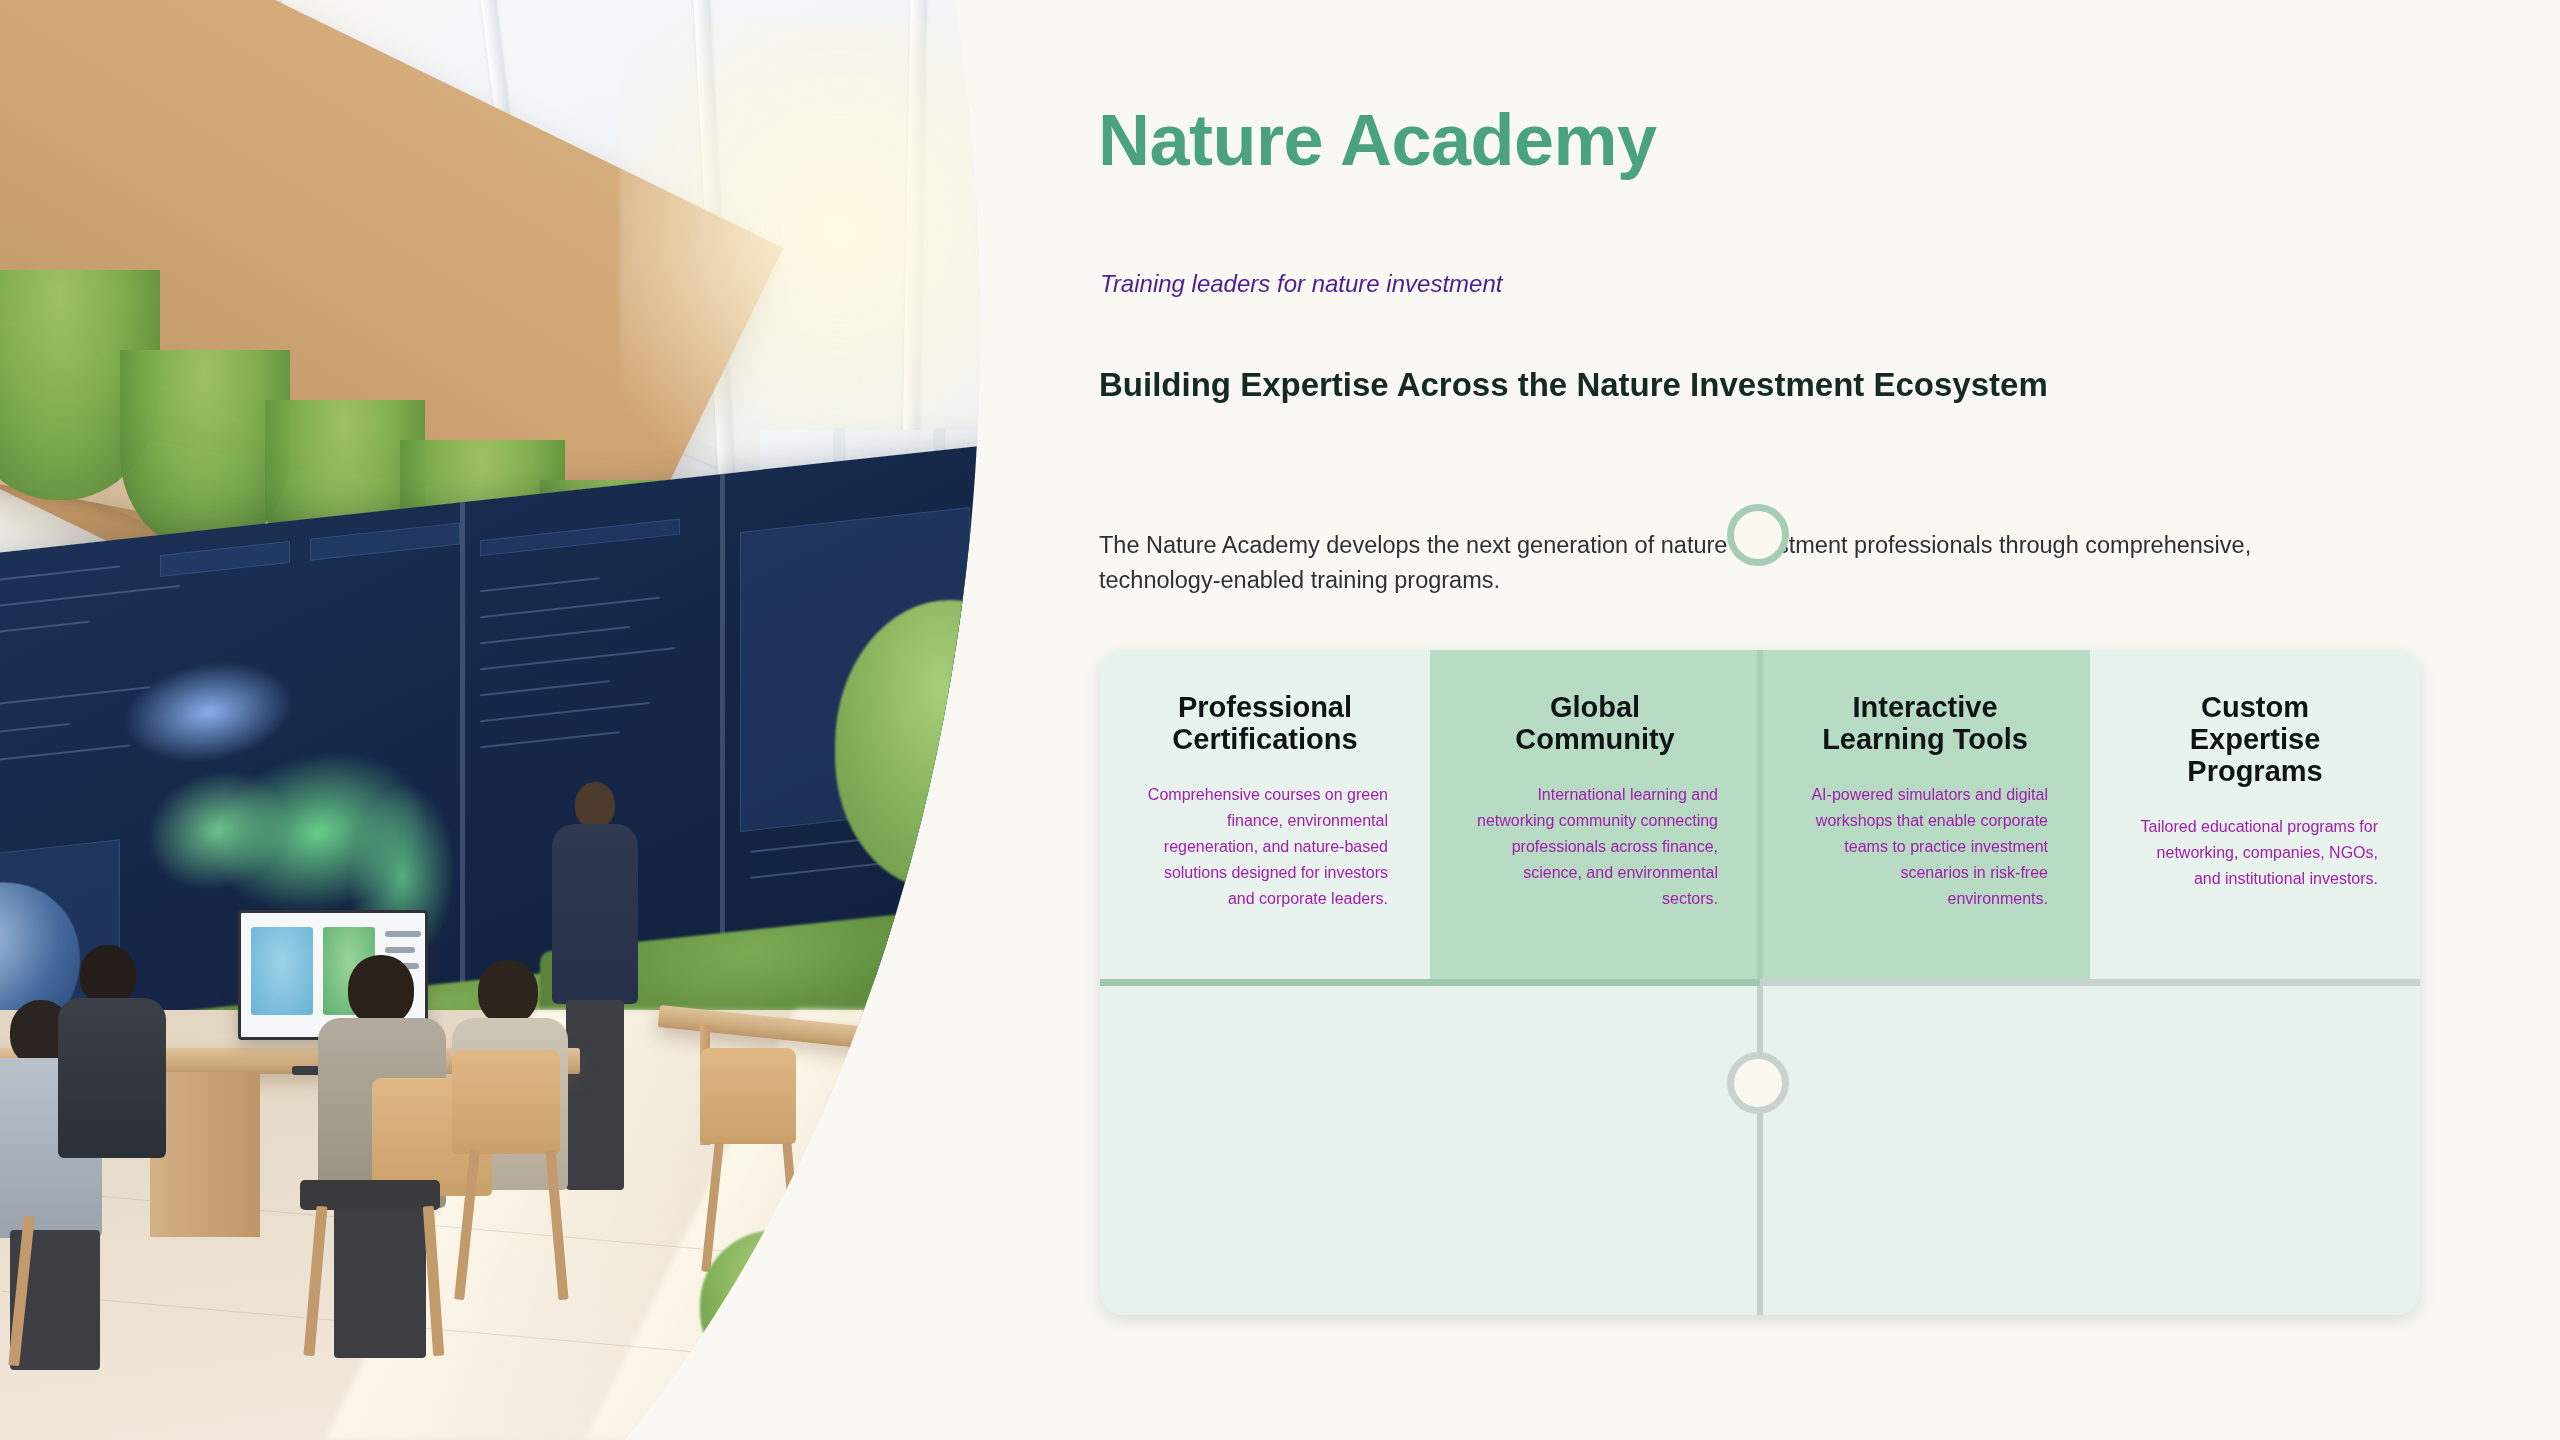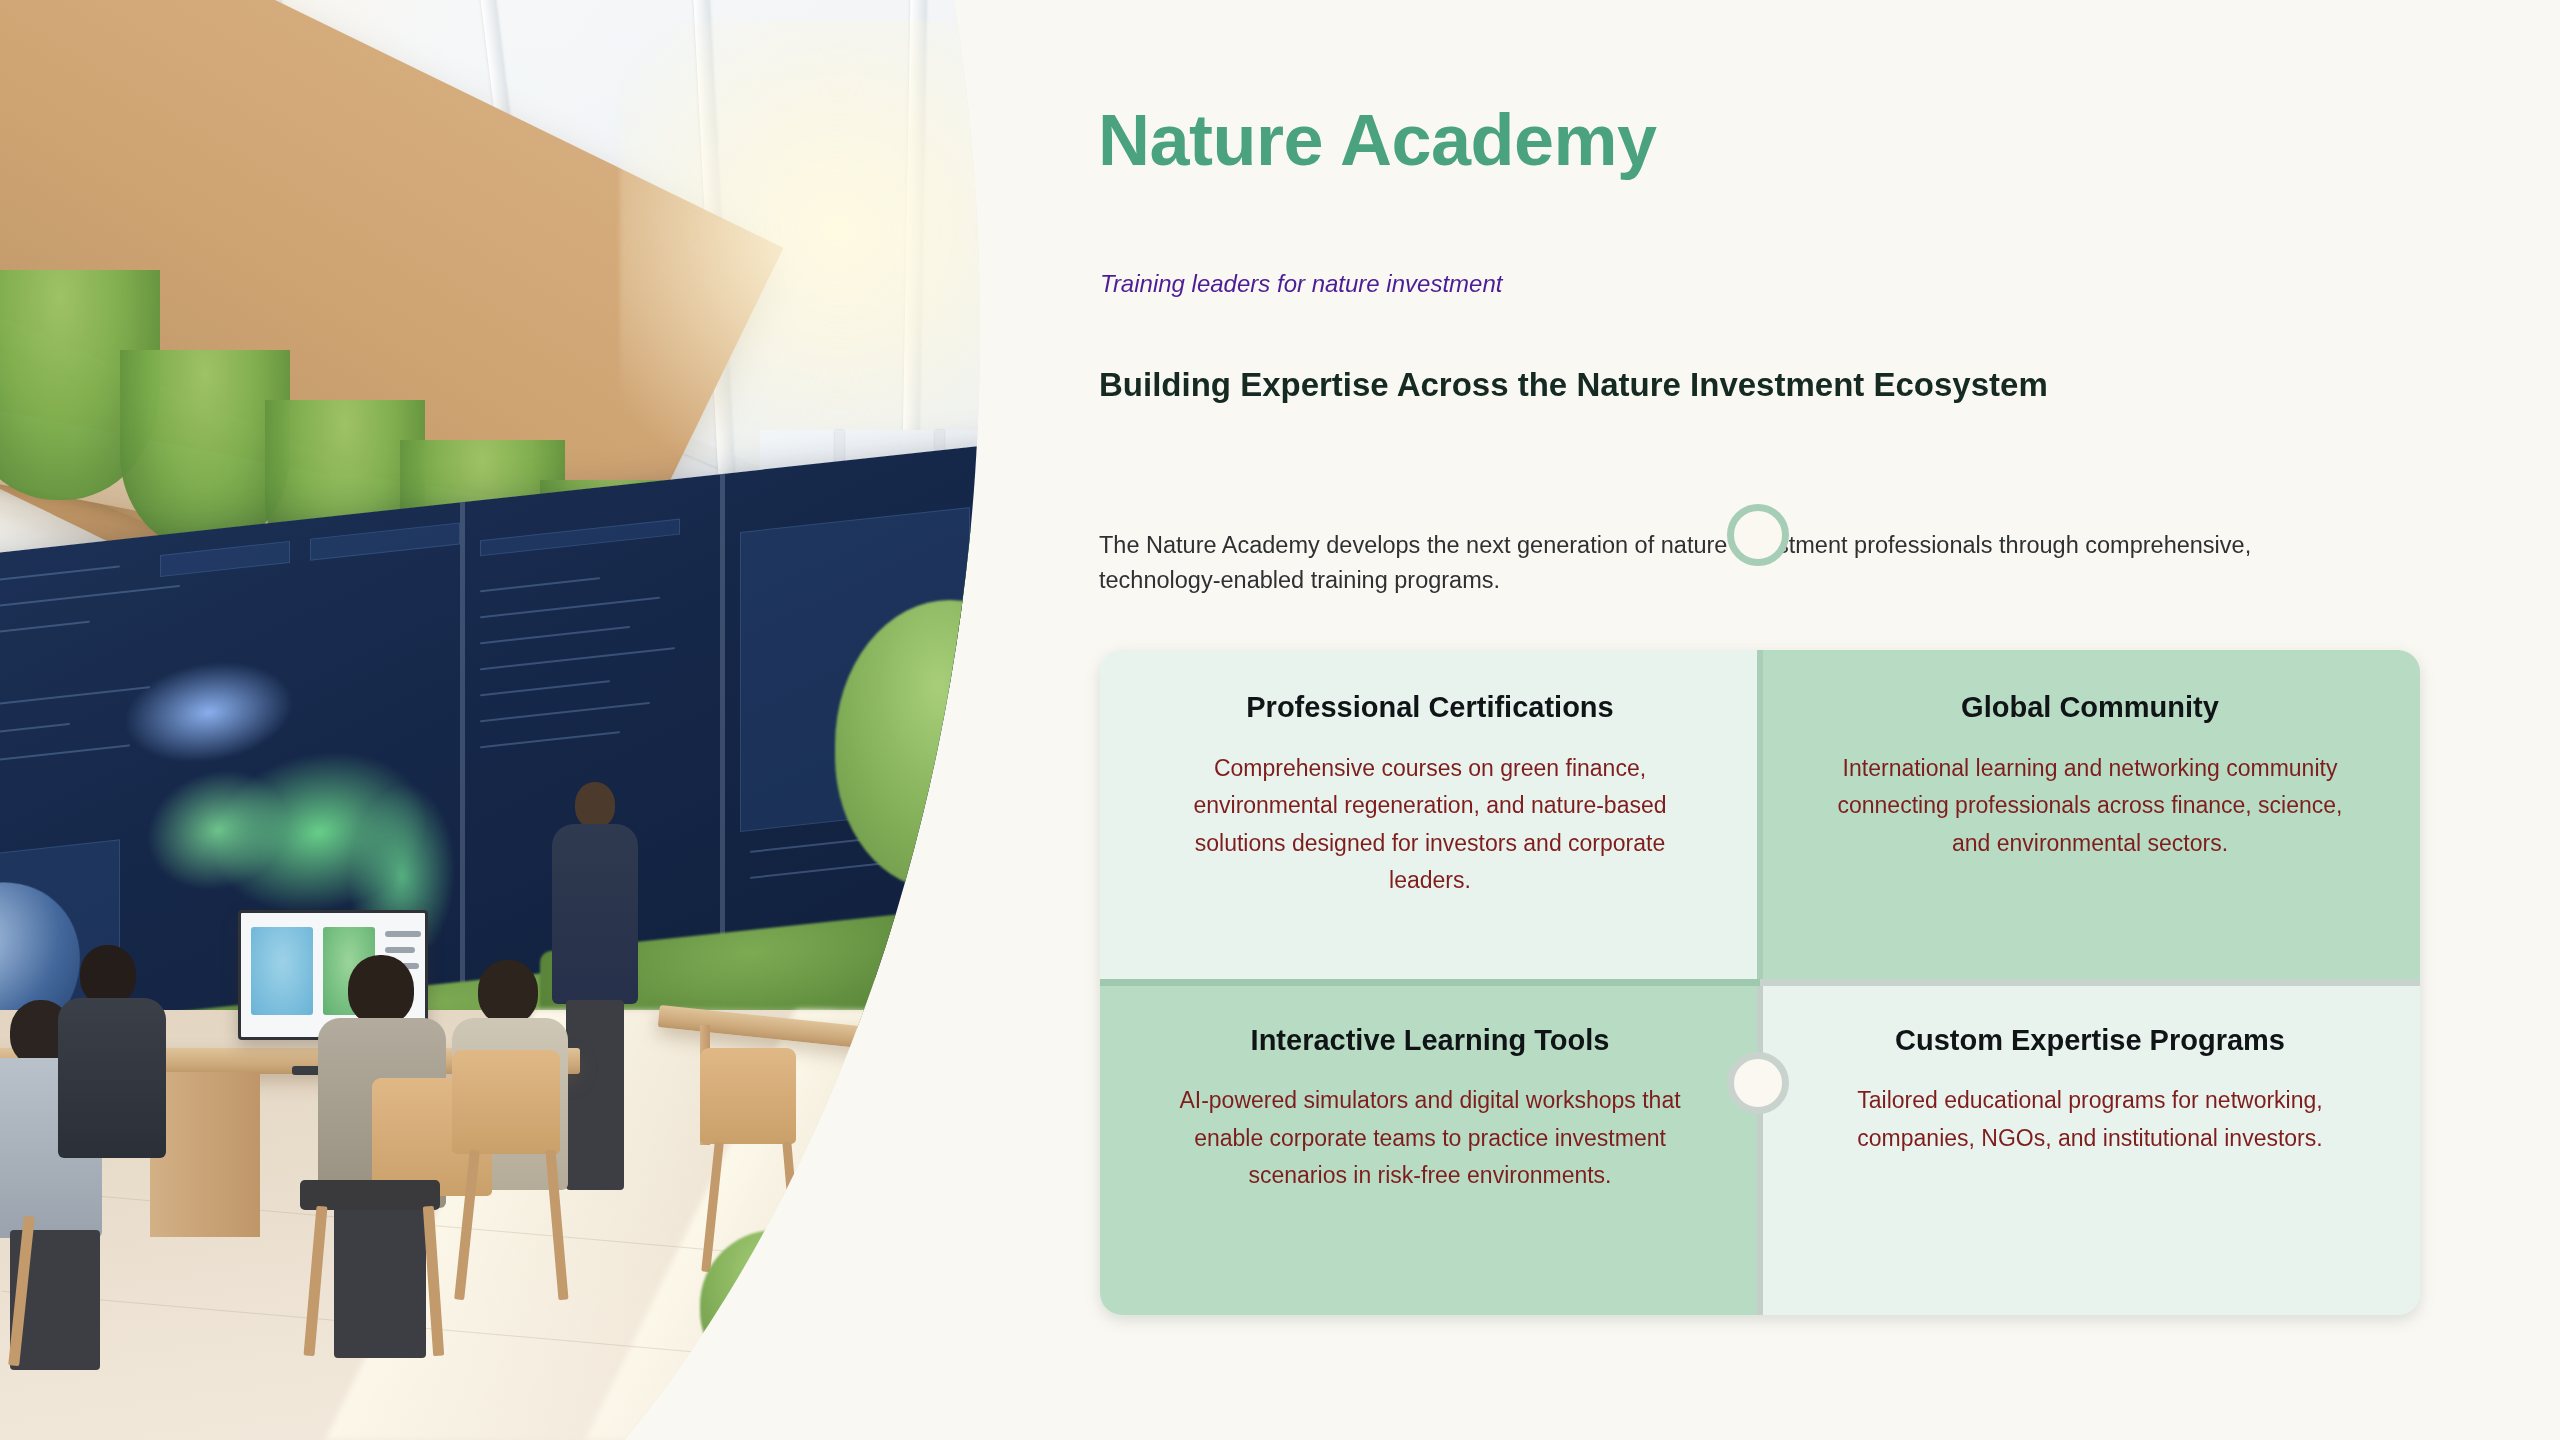--- a/index.html
+++ b/index.html
@@ -157,38 +157,38 @@
   }
 
   
   #cards-grid{
     position:absolute; left:2px; top:650px;
     width:1320px; height:665px;
     border-radius:22px;
     background:#e8f2ec;
     box-shadow:0 5px 16px rgba(90,110,100,.20), 0 1px 0 rgba(255,255,255,.6) inset;
     display:grid;
-    grid-template-columns:1fr 1fr;
+    grid-template-columns:1fr 1fr 1fr 1fr;
     grid-template-rows:1fr 1fr;
     overflow:hidden;
   }
   .card{
     position:relative;
     padding:30px 42px 24px;
     display:flex; flex-direction:column; align-items:center;
     text-align:center;
   }
   .card.tone-light{ background:#e9f3ed; }
   .card.tone-dark{ background:#b7dcc3; }
   .card-title{
     font-size:29px; font-weight:700; color:#111417;
     margin-top:12px; margin-bottom:26px; line-height:1.1;
   }
   .card-body{
-    font-size:23px; color:#7f1d1d; line-height:1.63; max-width:540px;
+    font-size:16px; color:#a21caf; line-height:1.63; max-width:540px;text-align:right;
   }
 
   
   .v-divider{
     position:absolute; top:0; bottom:0; width:6px;
     background:#a9cfb8; left:657px; z-index:3;
   }
   .v-divider.row2{ background:#c3cfc8; }
   .h-divider{
     position:absolute; left:0; right:0; height:7px;

